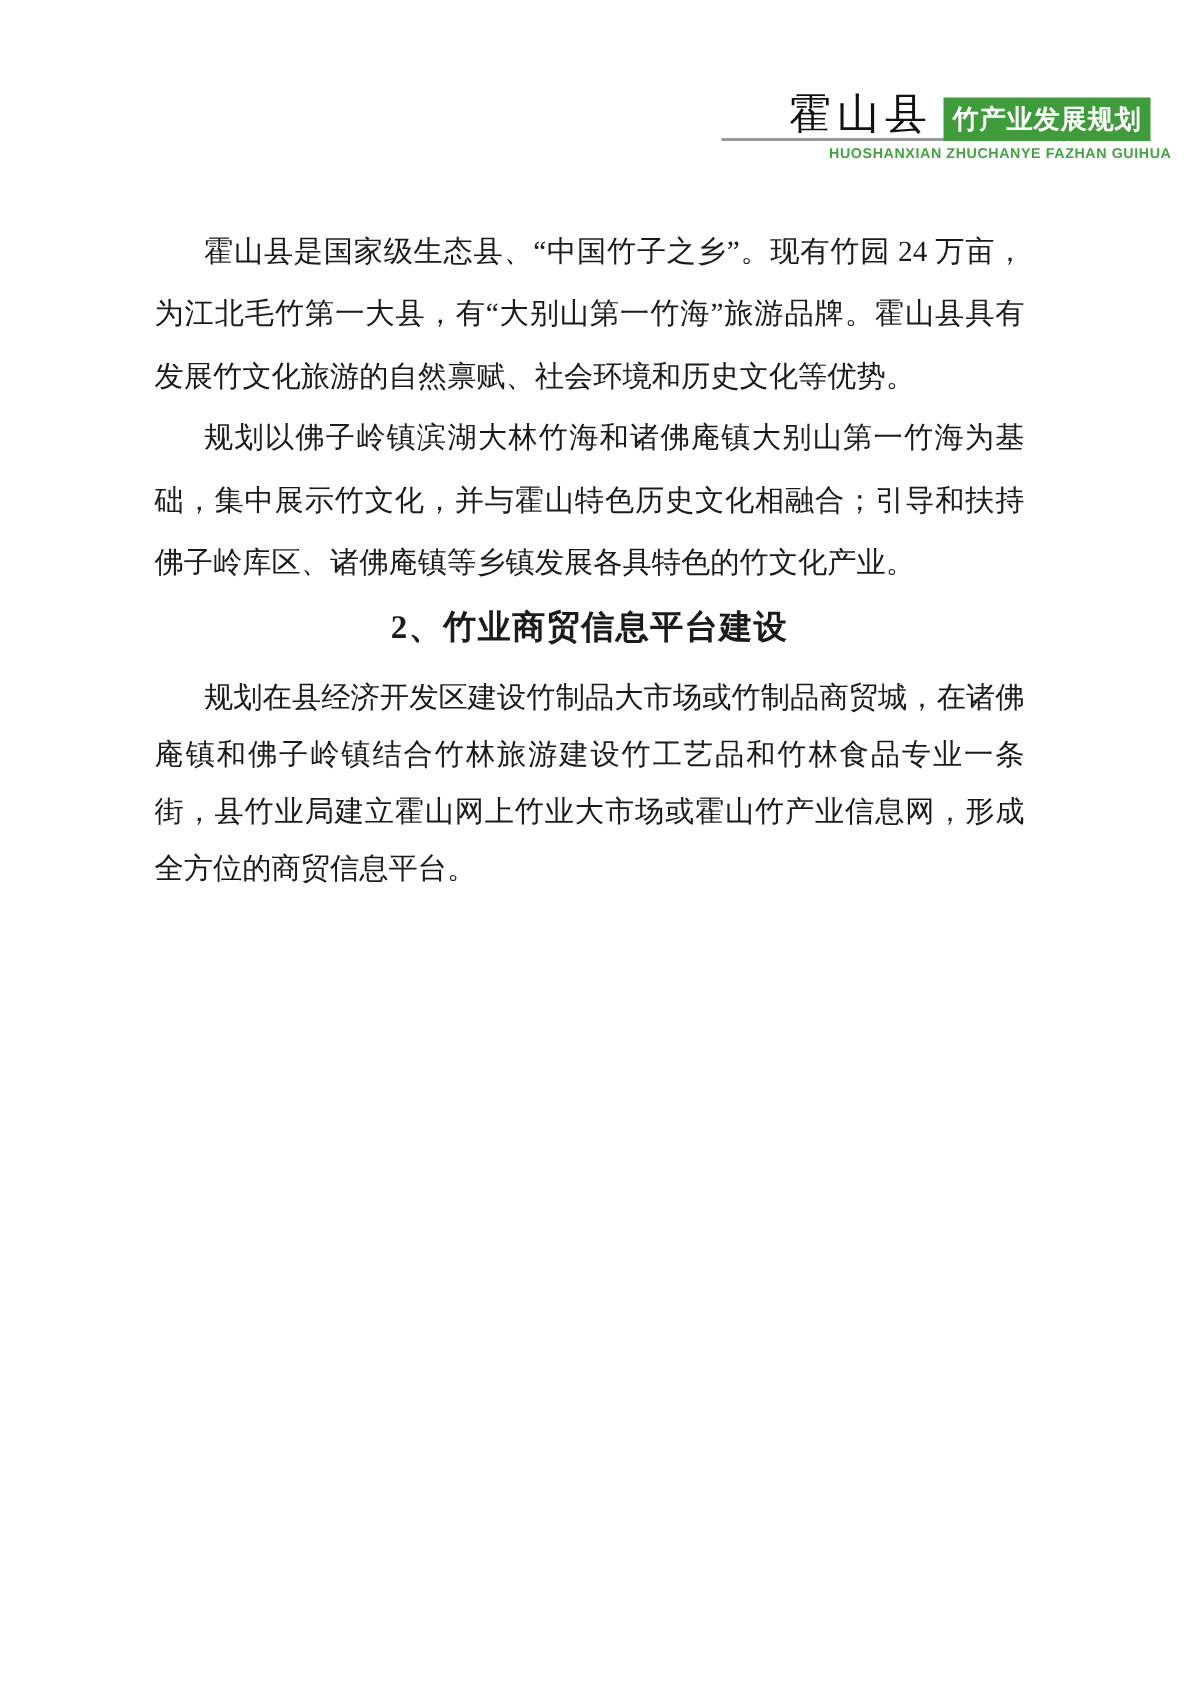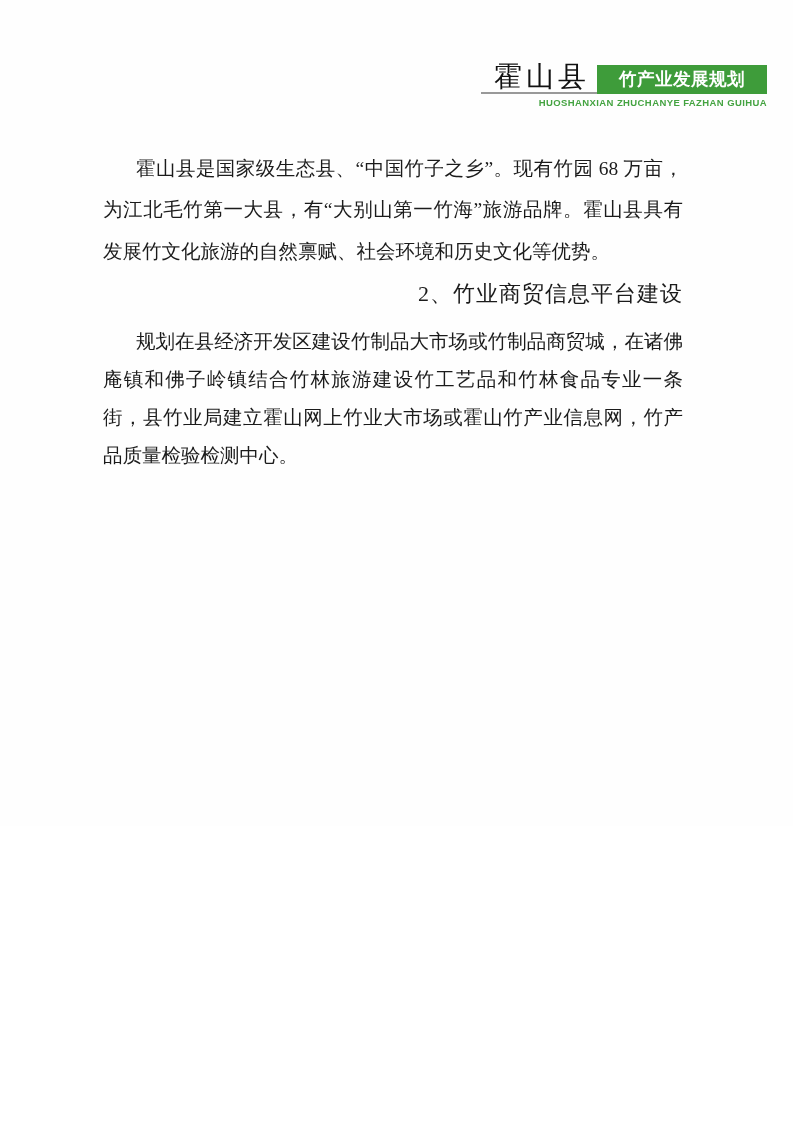--- a/index.html
+++ b/index.html
@@ -37,35 +37,35 @@
     color: #111;
   }
   .title-box {
     background: var(--accent-green);
     color: #ffffff;
     font-family: "Liberation Sans", "DejaVu Sans", sans-serif;
     font-weight: bold;
     font-size: 17.5px;
     height: 29px;
     line-height: 29px;
-    padding: 0 22px;
+    padding: 0 6px;
     letter-spacing: 0.5px;
   }
   .header-line {
     position: absolute;
     top: 92px;
     left: 481px;
     width: 166px;
     height: 2px;
     background: var(--line-gray);
   }
   .header-subtitle {
     position: absolute;
     top: 97px;
-    right: 26px;
+    right: 12px;
     font-family: "Liberation Sans", "DejaVu Sans", sans-serif;
     font-weight: bold;
     font-size: 9.5px;
     letter-spacing: 0.4px;
     color: var(--subtitle-green);
     white-space: nowrap;
   }
 
   
   .doc-body {
@@ -79,25 +79,25 @@
   }
   .doc-body p {
     text-indent: 33px;
     line-height: 41.4px;
   }
   .doc-body p.tight {
     line-height: 38px;
   }
   .doc-body h2 {
     font-size: 22px;
-    font-weight: normal;
+    font-weight: bold;
     line-height: 36px;
     margin: 4px 0 11px;
     letter-spacing: 1px;
-    text-align: right;
+    text-align: center;
   }
 
   
   .page-footer {
     position: absolute;
     top: 1040px;
     left: 0;
     width: 100%;
     text-align: center;
   }
@@ -114,22 +114,23 @@
   <div class="header-line"></div>
 
   <div class="header-row">
     <span class="county">霍山县</span>
     <span class="title-box">竹产业发展规划</span>
   </div>
 
   <div class="header-subtitle">HUOSHANXIAN ZHUCHANYE FAZHAN GUIHUA</div>
 
   <main class="doc-body">
-    <p>霍山县是国家级生态县、“中国竹子之乡”。现有竹园 68 万亩，为江北毛竹第一大县，有“大别山第一竹海”旅游品牌。霍山县具有发展竹文化旅游的自然禀赋、社会环境和历史文化等优势。</p>
+    <p>霍山县是国家级生态县、“中国竹子之乡”。现有竹园 24 万亩，为江北毛竹第一大县，有“大别山第一竹海”旅游品牌。霍山县具有发展竹文化旅游的自然禀赋、社会环境和历史文化等优势。</p>
+    <p>规划以佛子岭镇滨湖大林竹海和诸佛庵镇大别山第一竹海为基础，集中展示竹文化，并与霍山特色历史文化相融合；引导和扶持佛子岭库区、诸佛庵镇等乡镇发展各具特色的竹文化产业。</p>
     <h2>2、竹业商贸信息平台建设</h2>
-    <p class="tight">规划在县经济开发区建设竹制品大市场或竹制品商贸城，在诸佛庵镇和佛子岭镇结合竹林旅游建设竹工艺品和竹林食品专业一条街，县竹业局建立霍山网上竹业大市场或霍山竹产业信息网，竹产品质量检验检测中心。</p>
+    <p class="tight">规划在县经济开发区建设竹制品大市场或竹制品商贸城，在诸佛庵镇和佛子岭镇结合竹林旅游建设竹工艺品和竹林食品专业一条街，县竹业局建立霍山网上竹业大市场或霍山竹产业信息网，形成全方位的商贸信息平台。</p>
   </main>
 
   <footer class="page-footer">
     <span class="page-number">61</span>
   </footer>
 
 </div>
 
 </body></html>

